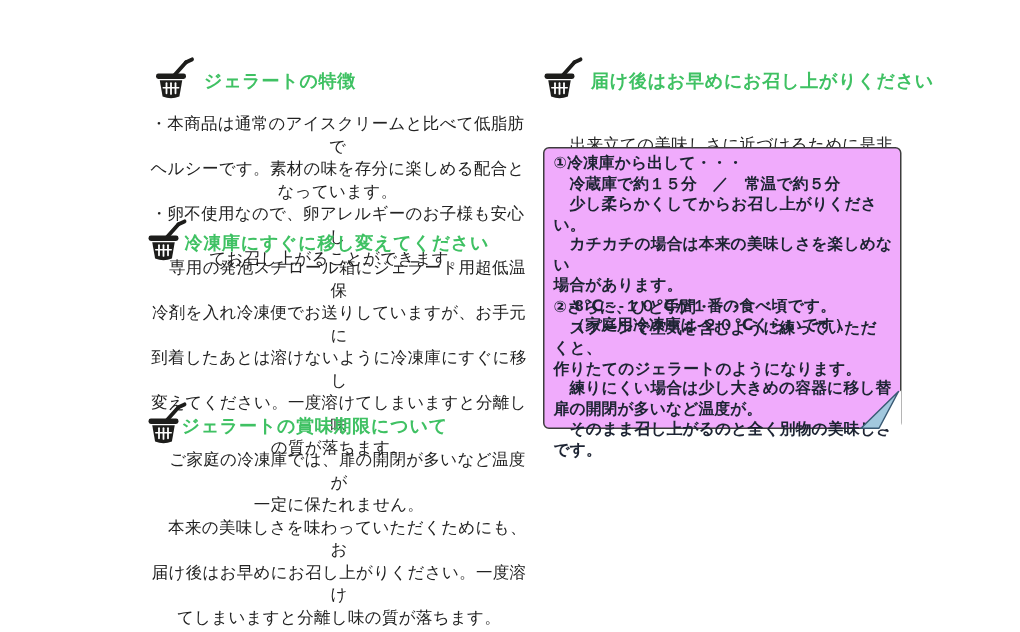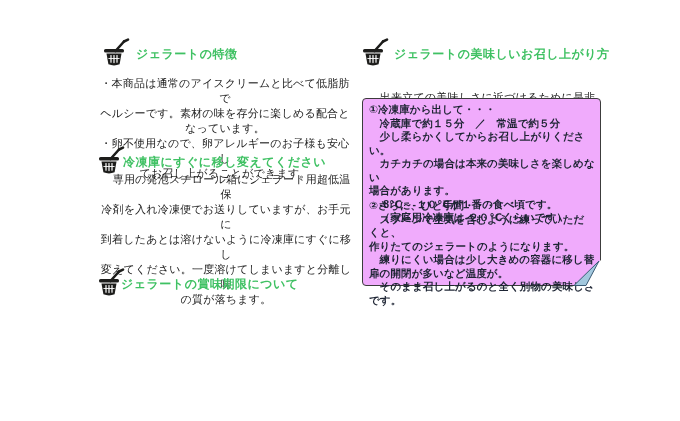--- a/index.html
+++ b/index.html
@@ -83,36 +83,41 @@
     <rect x="3" y="12" width="20" height="3.6" rx="1.6" fill="#1d1d1b"></rect>
     <path d="M5.5 16.5 L20.5 16.5 L18.6 27.3 Q13 29.6 7.4 27.3 Z" fill="#1d1d1b"></path>
     <g stroke="#ffffff" stroke-width="1.2" stroke-linecap="round">
       <path d="M10 18.5 L10 25.2"></path>
       <path d="M13 18.5 L13 25.6"></path>
       <path d="M16 18.5 L16 25.2"></path>
       <path d="M7.8 21.5 L18.2 21.5" stroke-width="0.9"></path>
     </g>
   </svg>
   <div class="sec-heading" style="left:121px;top:276px;text-align:center;">ジェラートの賞味期限について</div>
+  <div class="body-text" style="left:100px;top:300px;width:252px;">　ご家庭の冷凍庫では、扉の開閉が多いなど温度が
+一定に保たれません。
+　本来の美味しさを味わっていただくためにも、お
+届け後はお早めにお召し上がりください。一度溶け
+てしまいますと分離し味の質が落ちます。</div>
 
   <svg class="icon" style="left:360px;top:37px;" viewBox="0 0 30 30">
     <g fill="none" stroke="#1d1d1b" stroke-linecap="round">
       <path d="M14.5 14 L23 4.5" stroke-width="2.6"></path>
       <path d="M23 4.5 L27 2.6" stroke-width="2.6"></path>
     </g>
     <rect x="3" y="12" width="20" height="3.6" rx="1.6" fill="#1d1d1b"></rect>
     <path d="M5.5 16.5 L20.5 16.5 L18.6 27.3 Q13 29.6 7.4 27.3 Z" fill="#1d1d1b"></path>
     <g stroke="#ffffff" stroke-width="1.2" stroke-linecap="round">
       <path d="M10 18.5 L10 25.2"></path>
       <path d="M13 18.5 L13 25.6"></path>
       <path d="M16 18.5 L16 25.2"></path>
       <path d="M7.8 21.5 L18.2 21.5" stroke-width="0.9"></path>
     </g>
   </svg>
-  <div class="sec-heading" style="left:394px;top:46px;">ジェラートの美味しいお召し上がり方</div>
+  <div class="sec-heading" style="left:394px;top:46px;">届け後はお早めにお召し上がりください</div>
   <div class="body-text" style="left:366px;top:70px;width:232px;margin-top:20px;">　出来立ての美味しさに近づけるために是非こ
 ちらのステップをお試しください！</div>
 
   <div class="steps-box">
     <div class="step-text" style="left:6px;top:4px;width:226px;">①冷凍庫から出して・・・
 　冷蔵庫で約１５分　／　常温で約５分
 　少し柔らかくしてからお召し上がりください。
 　カチカチの場合は本来の美味しさを楽しめない
 場合があります。
 　-8℃～-１０℃が１番の食べ頃です。

